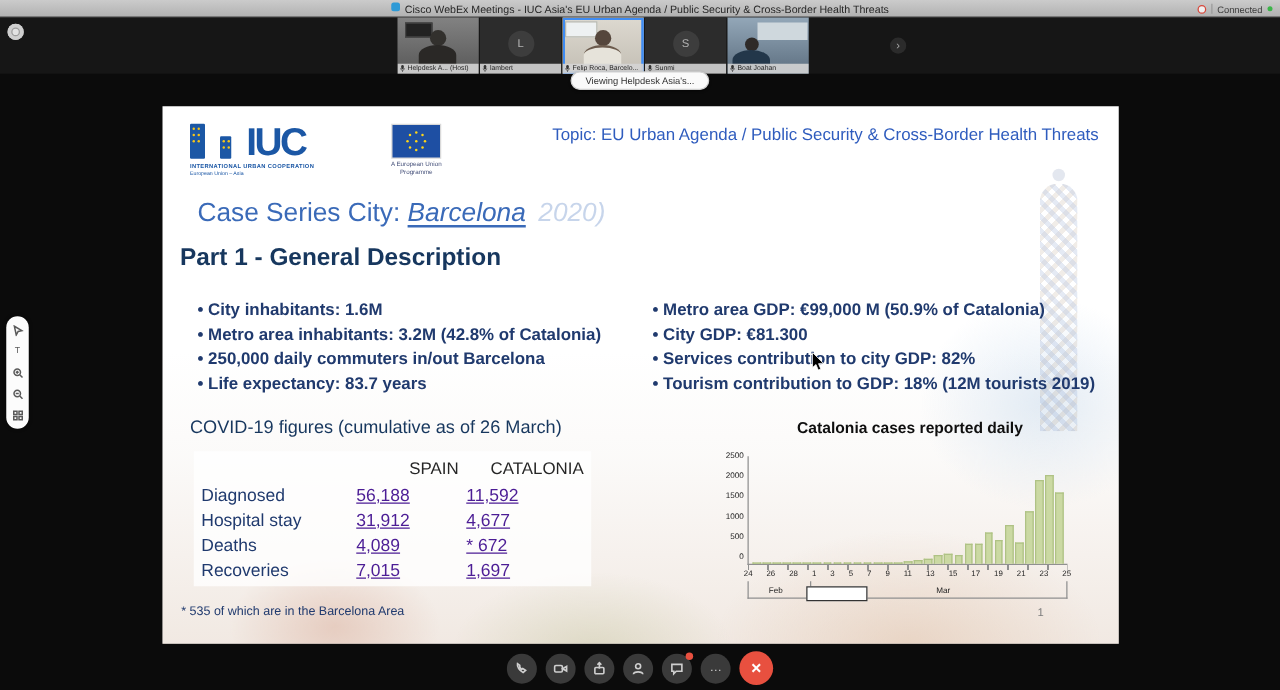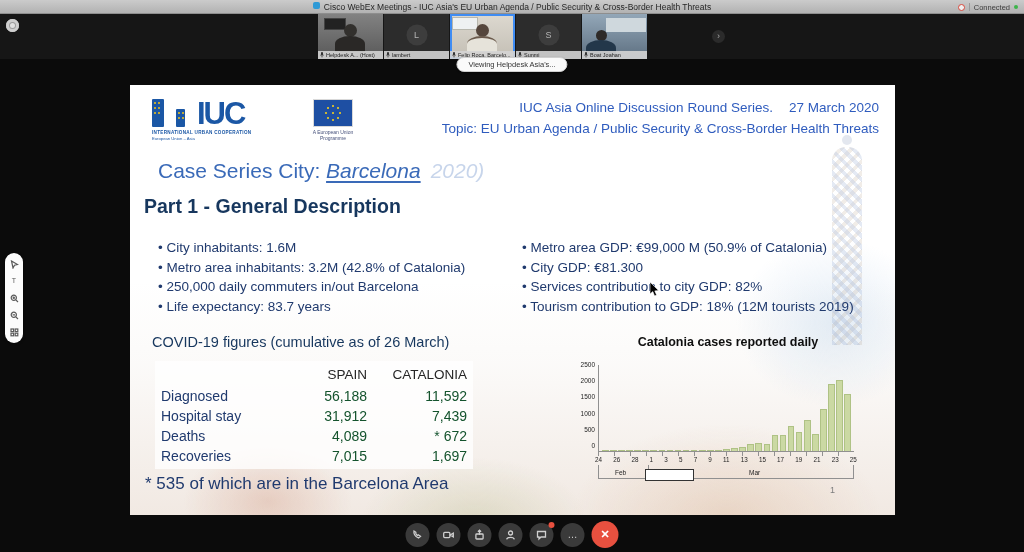--- a/index.html
+++ b/index.html
@@ -96,32 +96,32 @@
 
   .hdr-text { position:absolute; right:16px; top:12px; text-align:right; color:var(--royal);
     font-size:13.5px; font-weight:500; line-height:21px; white-space:nowrap; }
   .hdr-date { margin-left:16px; }
 
   .case-title { position:absolute; left:28px; top:74px; font-size:21px; color:var(--steel); font-weight:500; }
   .case-city { font-style:italic; text-decoration:underline; text-underline-offset:3px; }
   .ghost { opacity:.28; font-style:italic; margin-left:10px; }
   .part-title { position:absolute; left:14px; top:110px; font-size:19.5px; font-weight:700; color:#17375E; }
 
-  .col { position:absolute; top:153px; font-size:13.5px; line-height:19.5px; color:#203a6e; font-weight:400; }
+  .col { position:absolute; top:153px; font-size:13.5px; line-height:19.5px; color:#203a6e; font-weight:700; }
   .col-left { left:28px; width:362px; }
   .col-right { left:392px; width:370px; }
   .b-line::before { content:"• "; }
 
   .covid-title { position:absolute; left:22px; top:249px; font-size:14.5px; font-weight:400; color:#17375E; }
   .covid-table { position:absolute; left:25px; top:276px; width:318px; background:rgba(255,255,255,.78);
     display:grid; grid-template-columns:128px 88px 100px; padding:3px 2px; }
   .t-h { font-size:13.5px; color:#262626; text-align:right; height:22px; line-height:22px; padding-right:6px; }
   .t-l { font-size:14px; color:#203a6e; height:20px; line-height:20px; padding-left:4px; }
-  .t-n { font-size:14px; color:#14532d; text-align:right; height:20px; line-height:20px; padding-right:6px; }
-  .footnote { position:absolute; left:15px; top:389px; font-size:17px; color:#203a6e; font-weight:500; }
+  .t-n { font-size:14px; color:#4c1d95; height:20px; line-height:20px; padding-right:6px;text-decoration:underline; }
+  .footnote { position:absolute; left:15px; top:399px; font-size:10px; color:#203a6e; font-weight:500; }
   .pagenum { position:absolute; left:700px; top:400px; font-size:9px; color:#7d7d7d; }
 
   
   .chart-area { position:absolute; left:442px; top:250px; width:292px; height:165px; }
   .chart-title { position:absolute; top:0; left:20px; right:0; text-align:center; font-size:12.5px;
     font-weight:600; color:#0f0f0f; }
   .yaxis { position:absolute; left:0; top:30px; width:23px; height:87px; display:flex; flex-direction:column;
     justify-content:space-between; align-items:flex-end; font-size:6.5px; color:#222; line-height:6px;
     transform:translateY(-3px); }
   .plotbox { position:absolute; left:26px; top:30px; width:256px; height:87px;
@@ -275,23 +275,20 @@
   </div>
 
   <div class="eu-block">
     <div class="eu-flag">
         <span class="eu-stars"></span>
       </div>
     <div class="eu-caption">A European Union Programme</div>
   </div>
 
   <div class="hdr-text">
-    <div>
-      <span>IUC Asia Online Discussion Round Series.</span><span class="hdr-date">27 March 2020</span>
-    </div>
     <div>Topic: EU Urban Agenda / Public Security &amp; Cross-Border Health Threats</div>
   </div>
 
   <div class="case-title">
     <span>Case Series City: </span><span class="case-city">Barcelona</span><span class="ghost">2020)</span>
   </div>
   <div class="part-title">Part 1 - General Description</div>
 
   <div class="col col-left">
     <div class="b-line">City inhabitants: 1.6M</div>
@@ -311,21 +308,21 @@
     <div class="t-h"></div>
     <div class="t-h">SPAIN</div>
     <div class="t-h">CATALONIA</div>
 
     <div class="t-l">Diagnosed</div>
     <div class="t-n">56,188</div>
     <div class="t-n">11,592</div>
 
     <div class="t-l">Hospital stay</div>
     <div class="t-n">31,912</div>
-    <div class="t-n">7,439</div>
+    <div class="t-n">4,677</div>
 
     <div class="t-l">Deaths</div>
     <div class="t-n">4,089</div>
     <div class="t-n">* 672</div>
 
     <div class="t-l">Recoveries</div>
     <div class="t-n">7,015</div>
     <div class="t-n">1,697</div>
   </div>
   <div class="footnote">* 535 of which are in the Barcelona Area</div>

